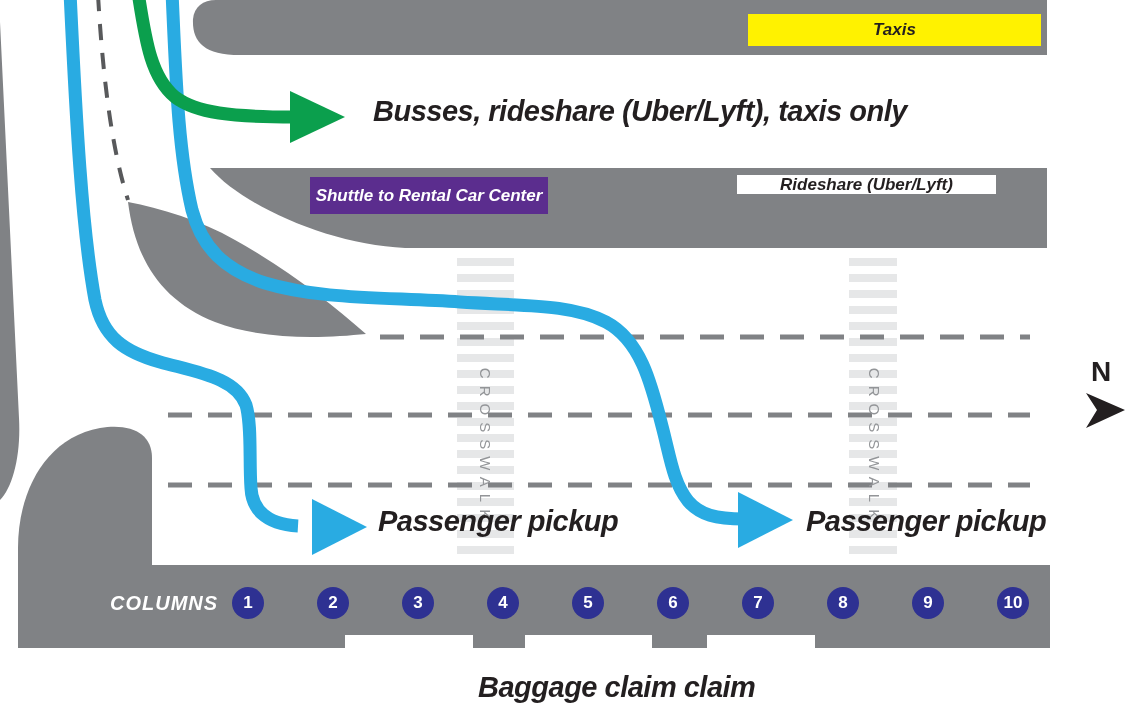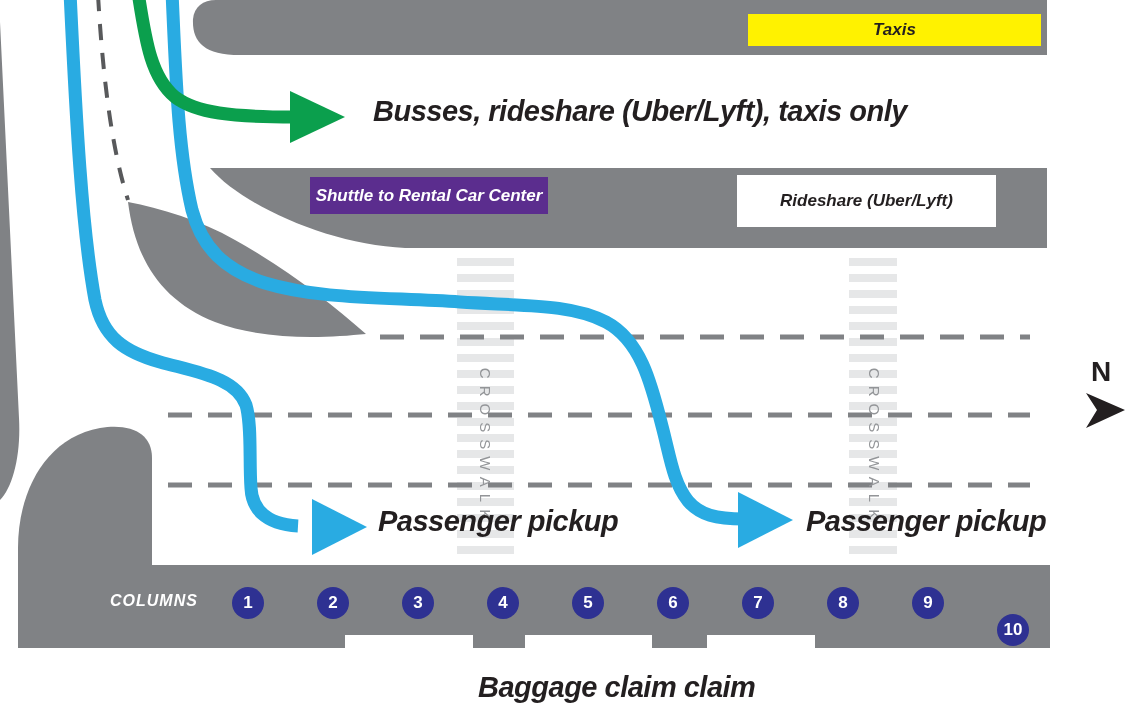--- a/index.html
+++ b/index.html
@@ -9,21 +9,21 @@
   .abs{position:absolute;}
   .sign{display:flex;align-items:center;justify-content:center;
         font-style:italic;font-weight:bold;font-size:17px;}
   .big-label{font-style:italic;font-weight:bold;font-size:29px;
         letter-spacing:-0.5px;color:var(--ink);white-space:nowrap;}
   .cw-label{font-size:15px;letter-spacing:7px;color:var(--crosswalk_text);
         white-space:nowrap;transform:translate(-50%,-50%) rotate(90deg);}
   .col-circle{width:32px;height:32px;border-radius:50%;background:var(--column_blue);
         color:#fff;font-weight:bold;font-size:17px;display:flex;
         align-items:center;justify-content:center;}
-  .columns-word{color:#fff;font-weight:bold;font-style:italic;font-size:16px;
+  .columns-word{color:#fff;font-weight:bold;font-style:italic;font-size:20px;
         letter-spacing:1px;}
   .north{font-weight:bold;font-size:28px;color:var(--ink);}
 </style>
 </head>
 <body style="--road: #808285; --stripe: #E6E7E8; --lane_dash: #808285; --ramp_dash: #58595B; --route_blue: #29ABE2; --route_green: #0B9F4D; --taxi_yellow: #FFF200; --shuttle_purple: #5B2D8E; --column_blue: #2E3192; --ink: #231F20; --crosswalk_text: #939598; --sign_white: #FFFFFF;">
 
 <svg id="map-svg" width="1129" height="718" viewBox="0 0 1129 718">
 
   <path d="M0,22 L19,418 C21,455 13,487 0,500 Z" style="fill:var(--road)"></path>
   <path d="M18,648 V548 C18,492 45,438 100,428 C132,423 152,434 152,458 V648 Z" style="fill:var(--road)"></path>
@@ -93,36 +93,36 @@
 <div class="abs sign" style="left:748px;top:14px;width:293px;height:32px;background:var(--taxi_yellow);color:var(--ink)">
   <span>Taxis</span>
 </div>
 
 <div class="abs big-label" style="left:373px;top:95px;font-style:italic;">Busses, rideshare (Uber/Lyft), taxis only</div>
 
 <div class="abs sign" style="left:310px;top:177px;width:238px;height:37px;background:var(--shuttle_purple);color:#fff">
   <span>Shuttle to Rental Car Center</span>
 </div>
 
-<div class="abs sign" style="left:737px;top:175px;width:259px;height:52px;background:var(--sign_white);color:var(--ink)">
+<div class="abs sign" style="left:737px;top:175px;width:259px;height:19px;background:var(--sign_white);color:var(--ink)">
   <span>Rideshare (Uber/Lyft)</span>
 </div>
 
 <div class="abs cw-label" style="left:485px;top:447px;">CROSSWALK</div>
 <div class="abs cw-label" style="left:874px;top:447px;">CROSSWALK</div>
 
 <div class="abs big-label" style="left:378px;top:505px;">Passenger pickup</div>
 <div class="abs big-label" style="left:806px;top:505px;">Passenger pickup</div>
 
 <div class="abs columns-word" style="left:110px;top:592px;">COLUMNS</div>
 <div class="abs col-circle" style="left:232px;top:587px;">1</div>
 <div class="abs col-circle" style="left:317px;top:587px;">2</div>
 <div class="abs col-circle" style="left:402px;top:587px;">3</div>
 <div class="abs col-circle" style="left:487px;top:587px;">4</div>
 <div class="abs col-circle" style="left:572px;top:587px;">5</div>
 <div class="abs col-circle" style="left:657px;top:587px;">6</div>
 <div class="abs col-circle" style="left:742px;top:587px;">7</div>
 <div class="abs col-circle" style="left:827px;top:587px;">8</div>
 <div class="abs col-circle" style="left:912px;top:587px;">9</div>
-<div class="abs col-circle" style="left:997px;top:614px;text-align:right;">10</div>
+<div class="abs col-circle" style="left:997px;top:587px;text-align:right;">10</div>
 
 <div class="abs north" style="left:1091px;top:356px;">N</div>
 <div class="abs big-label" style="left:478px;top:671px;">Baggage claim claim</div>
 
 </body></html>

